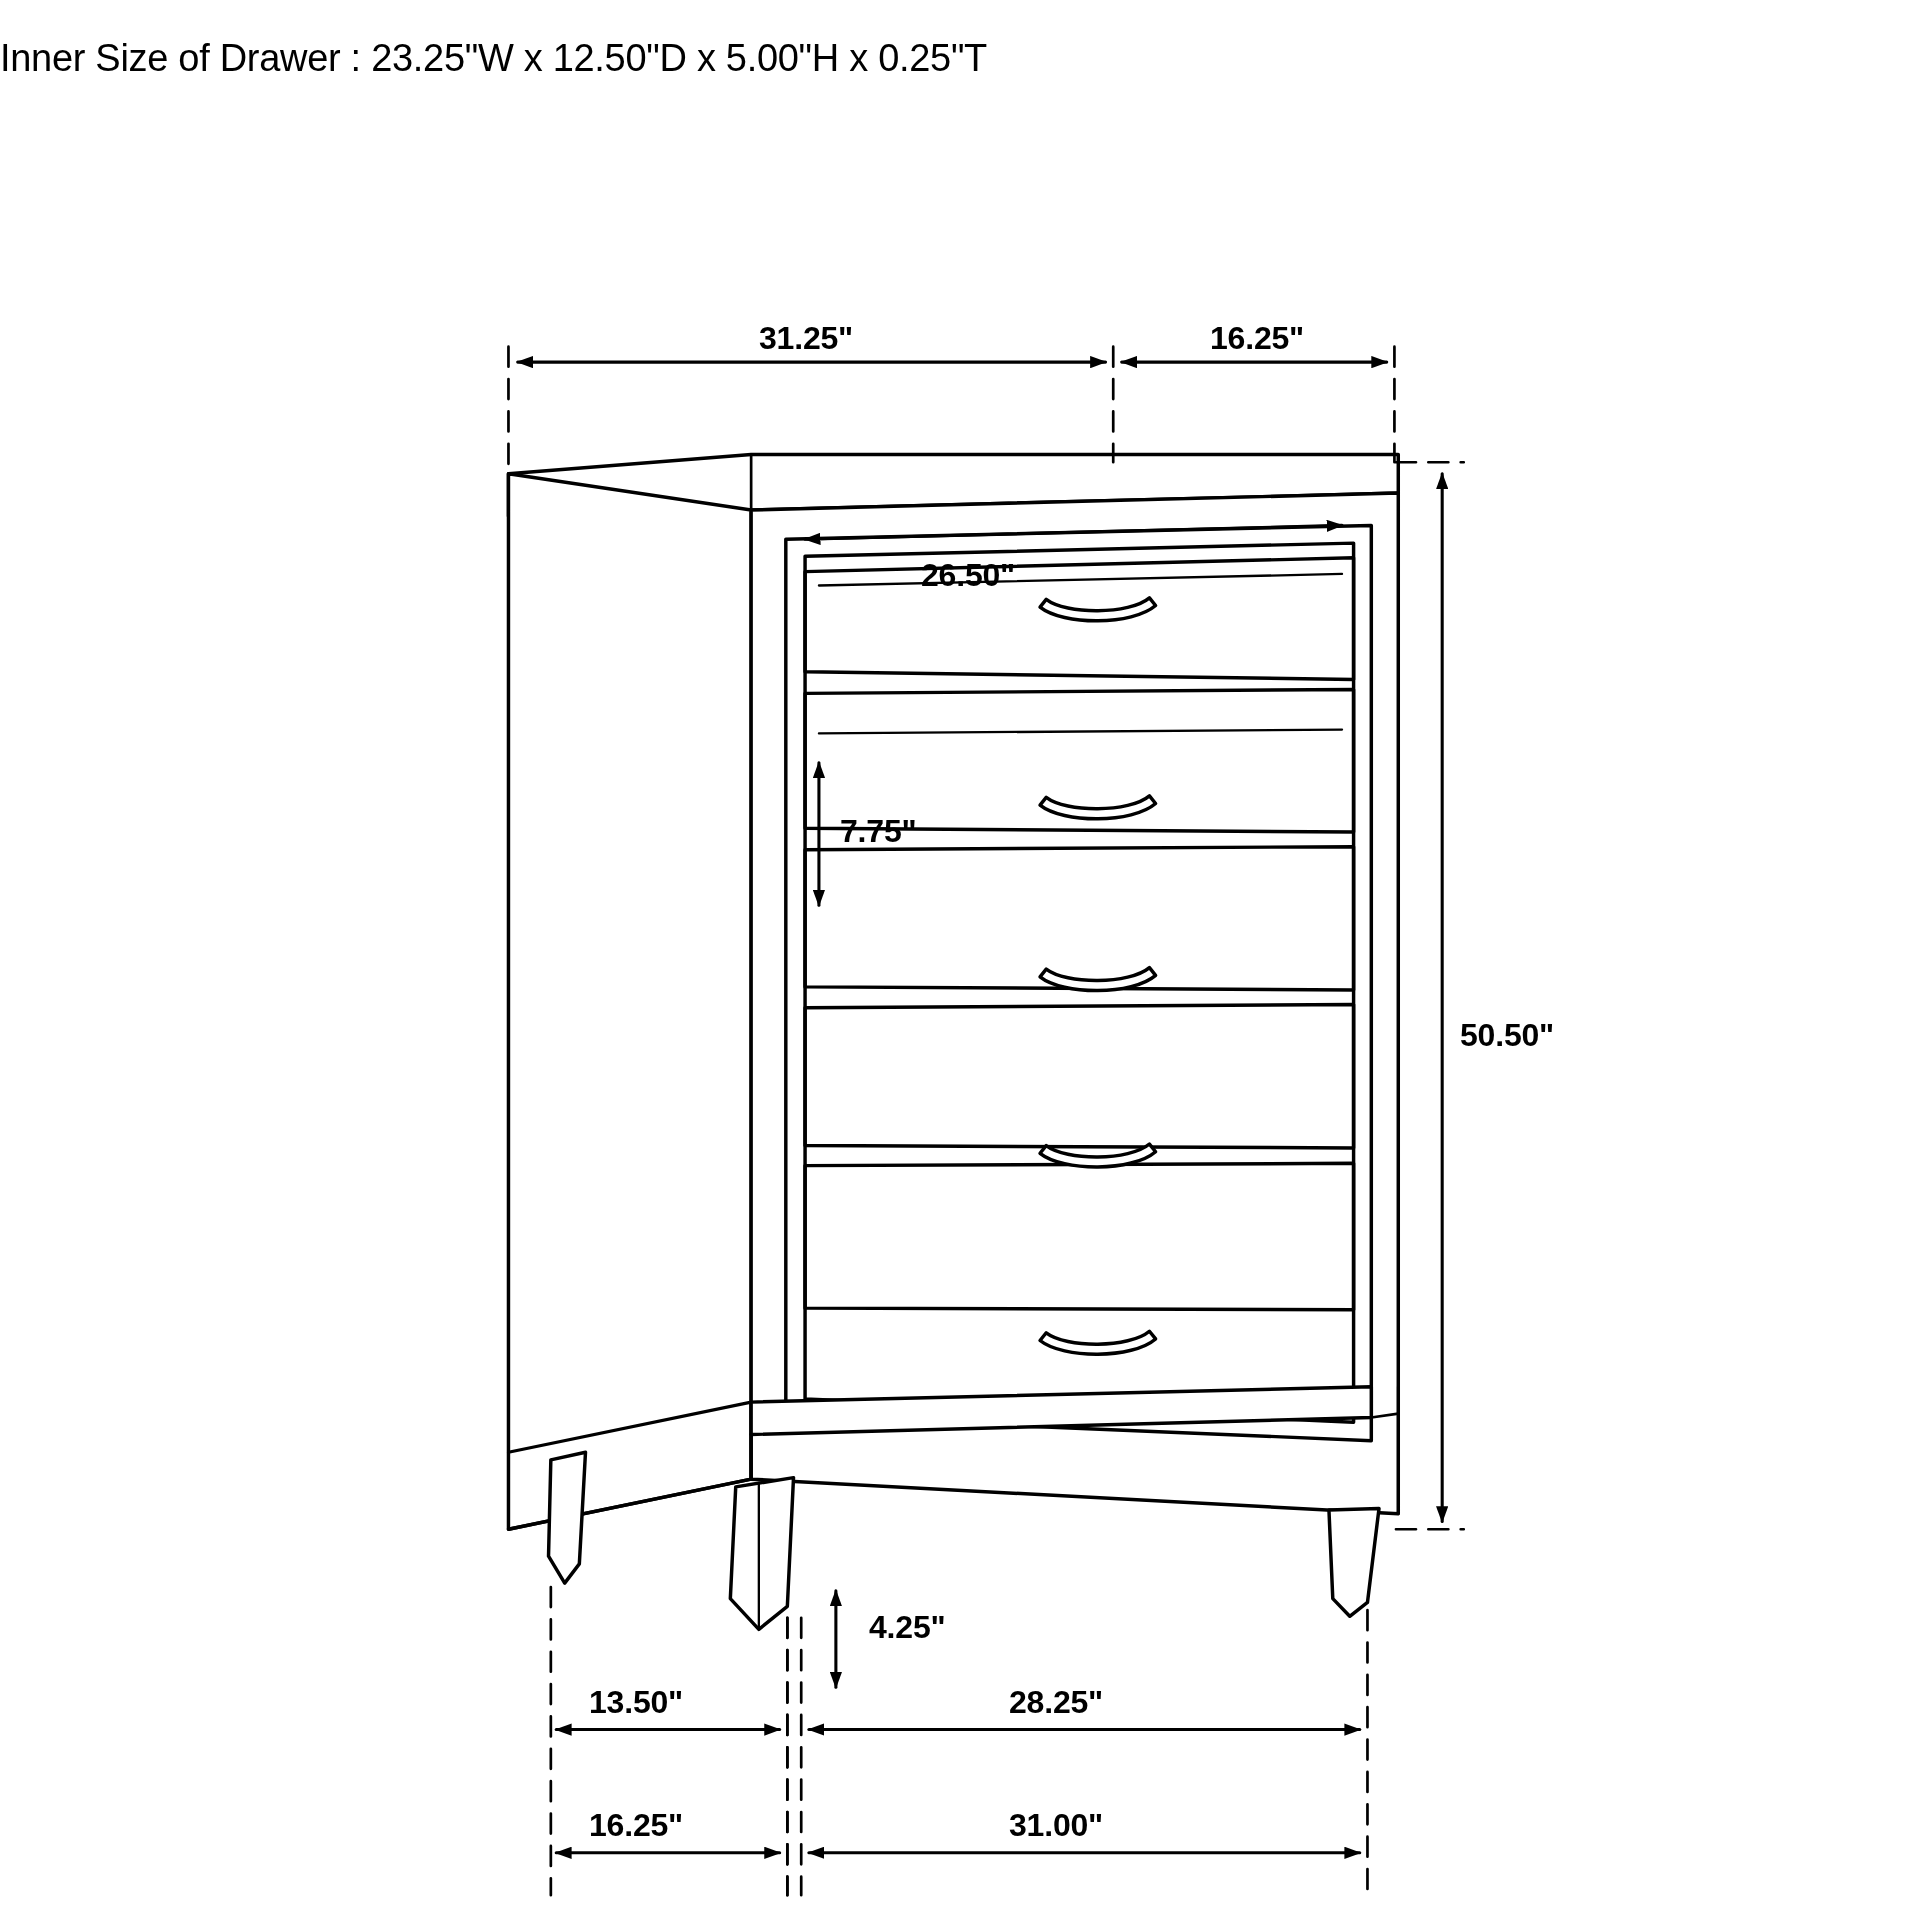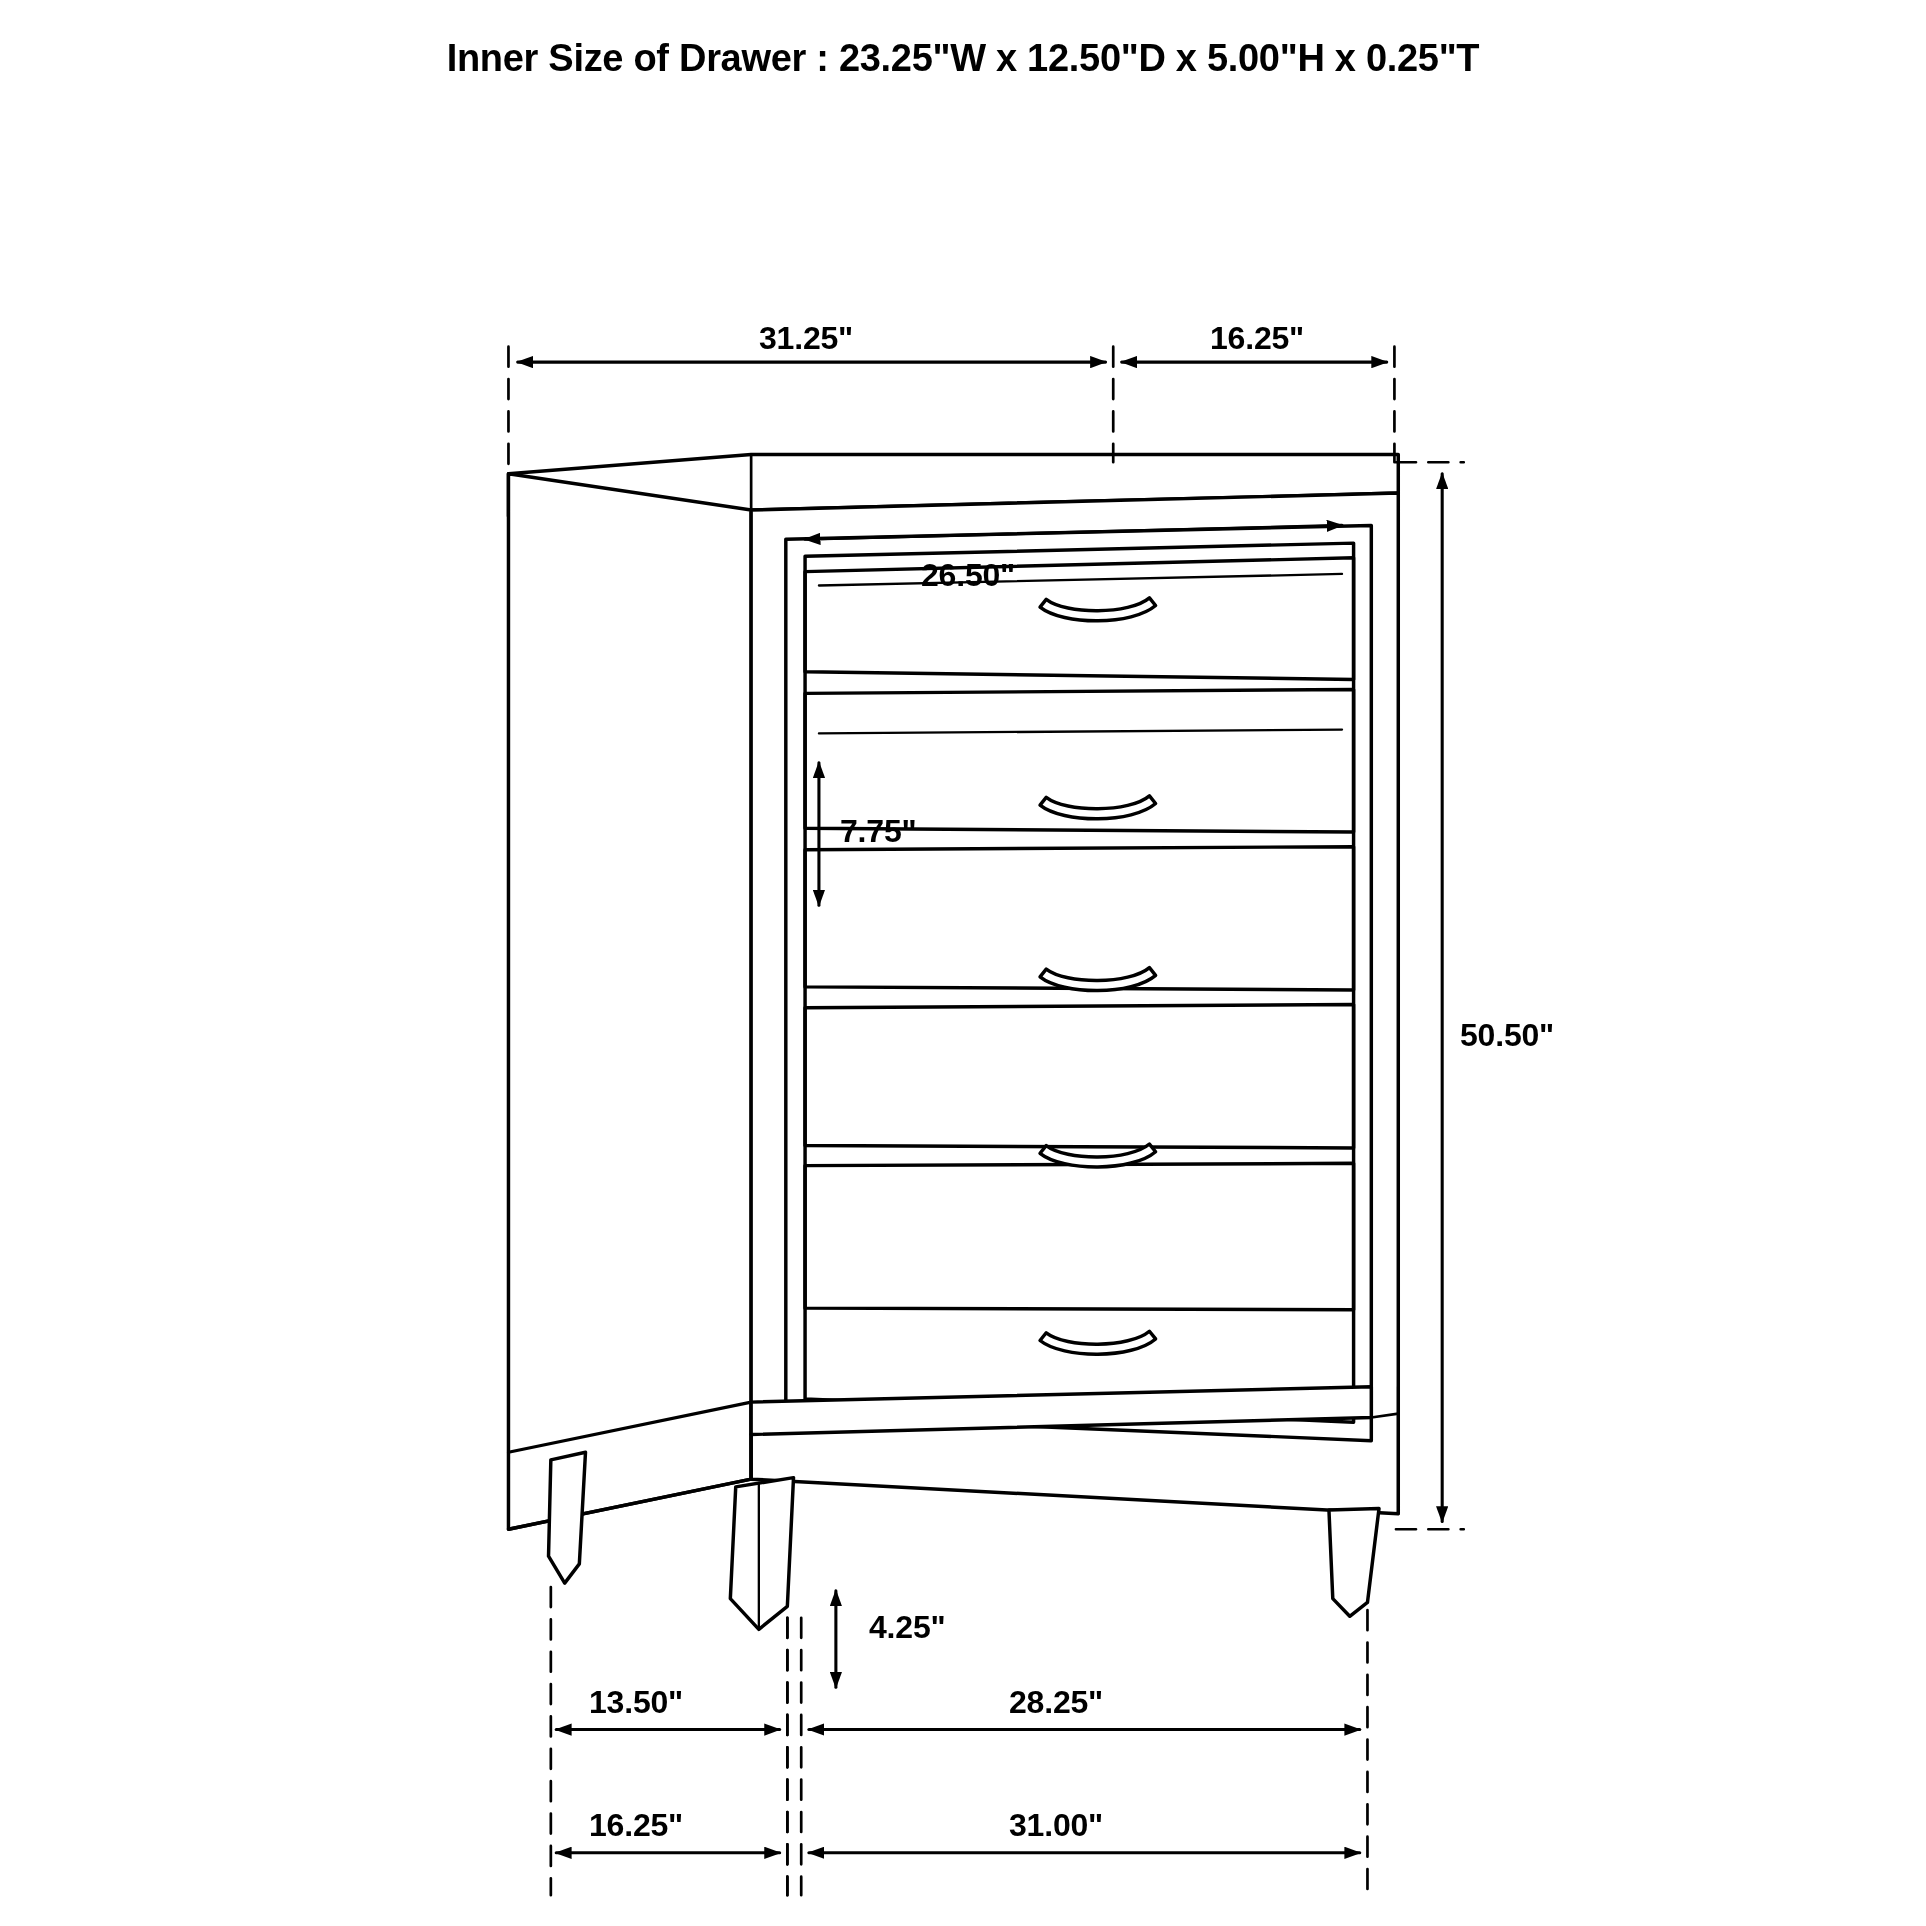--- a/index.html
+++ b/index.html
@@ -18,23 +18,22 @@
   #stage {
     position: relative;
     width: 1926px;
     height: 1926px;
   }
   .title {
     position: absolute;
     top: 37px;
     left: 0;
     width: 1926px;
-    text-align: center;
     font-size: 38px;
-    font-weight: bold;
+    font-weight: normal;
     letter-spacing: -0.3px;
     white-space: pre;
   }
   svg.diagram {
     position: absolute;
     top: 0;
     left: 0;
     width: 1926px;
     height: 1926px;
   }

